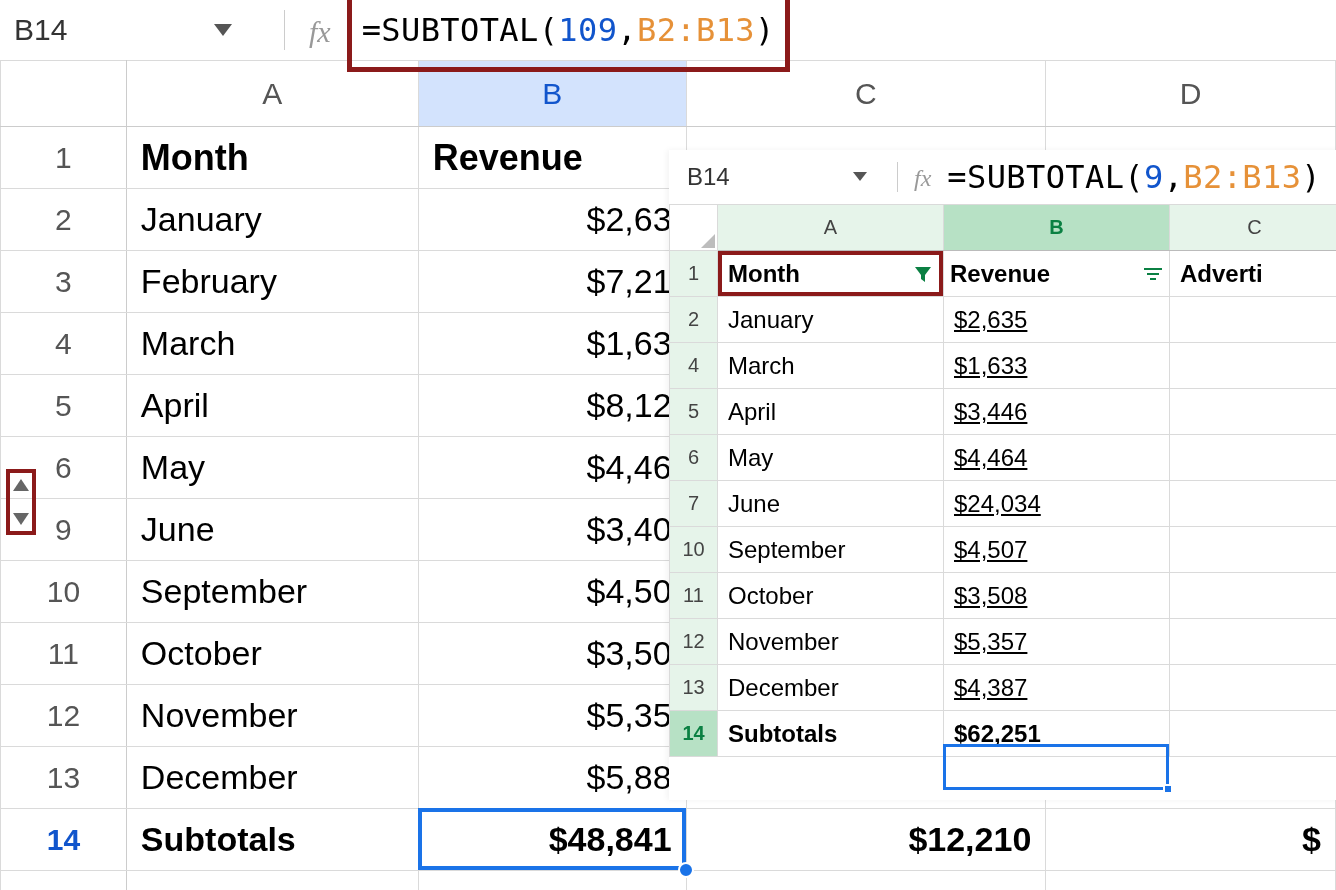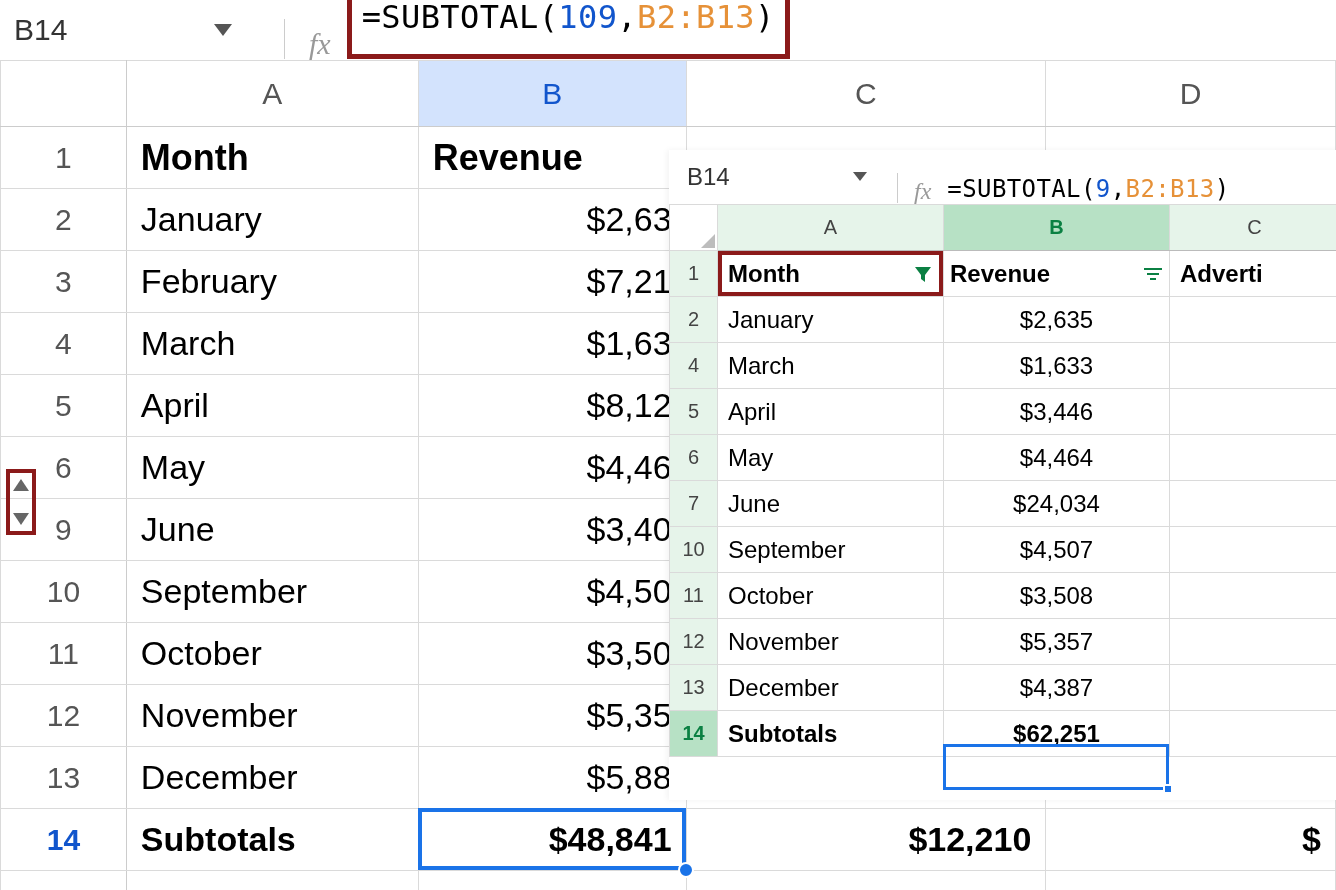--- a/index.html
+++ b/index.html
@@ -9,21 +9,21 @@
     background: #fff;
     width: 1336px;
     height: 890px;
     position: relative;
     overflow: hidden;
     color: #000;
   }
   .main-sheet { position: absolute; left: 0; top: 0; width: 1336px; }
   .formula-bar {
     display: flex;
-    align-items: flex-end;
+    align-items: center;
     height: 60px;
     border-bottom: 1px solid #fff;
     padding-left: 14px;
     font-size: 30px;
   }
   .namebox {
     display: flex;
     align-items: center;
     width: 270px;
     height: 100%;
@@ -144,21 +144,21 @@
   }
   .small-sheet .formula-bar {
     height: 54px;
     font-size: 24px;
     padding-left: 18px;
   }
   .small-sheet .namebox { width: 210px; font-size:24px; }
   .small-sheet .namebox .chev { right: 30px; }
   .small-sheet .divider { height: 30px; margin-right:16px; }
   .small-sheet .fx-label { font-size: 24px; }
-  .small-sheet .formula-box { font-size: 24px; border:none; padding:0; }
+  .small-sheet .formula-box { font-size: 32px; border:none; padding:0; }
 
   .sgrid {
     border-collapse: collapse;
     table-layout: fixed;
     font-size: 24px;
     width: 100%;
   }
   .sgrid td {
     border: 1px solid #dadada;
     padding: 0;
@@ -179,21 +179,21 @@
     background:#e6f4ea;
     border-bottom:1px solid #bbb;
   }
   .sgrid .rowhead {
     text-align:center;color:#444;font-size:20px;width:48px;
     background:#e6f4ea;
   }
   .sgrid .rowhead.sel { background:#b7e1c5; font-weight:600; color:#0b8043; }
   .sgrid .colhead.sel { background:#b7e1c5; font-weight:600; color:#0b8043; }
   .sgrid .cell { padding: 6px 10px; height:46px; white-space:nowrap; overflow:hidden; }
-  .sgrid .num { text-align:center; }
+  .sgrid .num { text-align:left;text-decoration:underline; }
   .sgrid .bold { font-weight:700; }
   .scol-a { width: 226px; }
   .scol-b { width: 226px; }
   .scol-c { width: 170px; }
 
   .month-header {
     display:flex;align-items:center;justify-content:space-between;
     border:4px solid #8b1a1a; padding: 4px 6px; height:100%;
   }
   .filter-icon svg, .filter-icon2 svg { display:block; }

